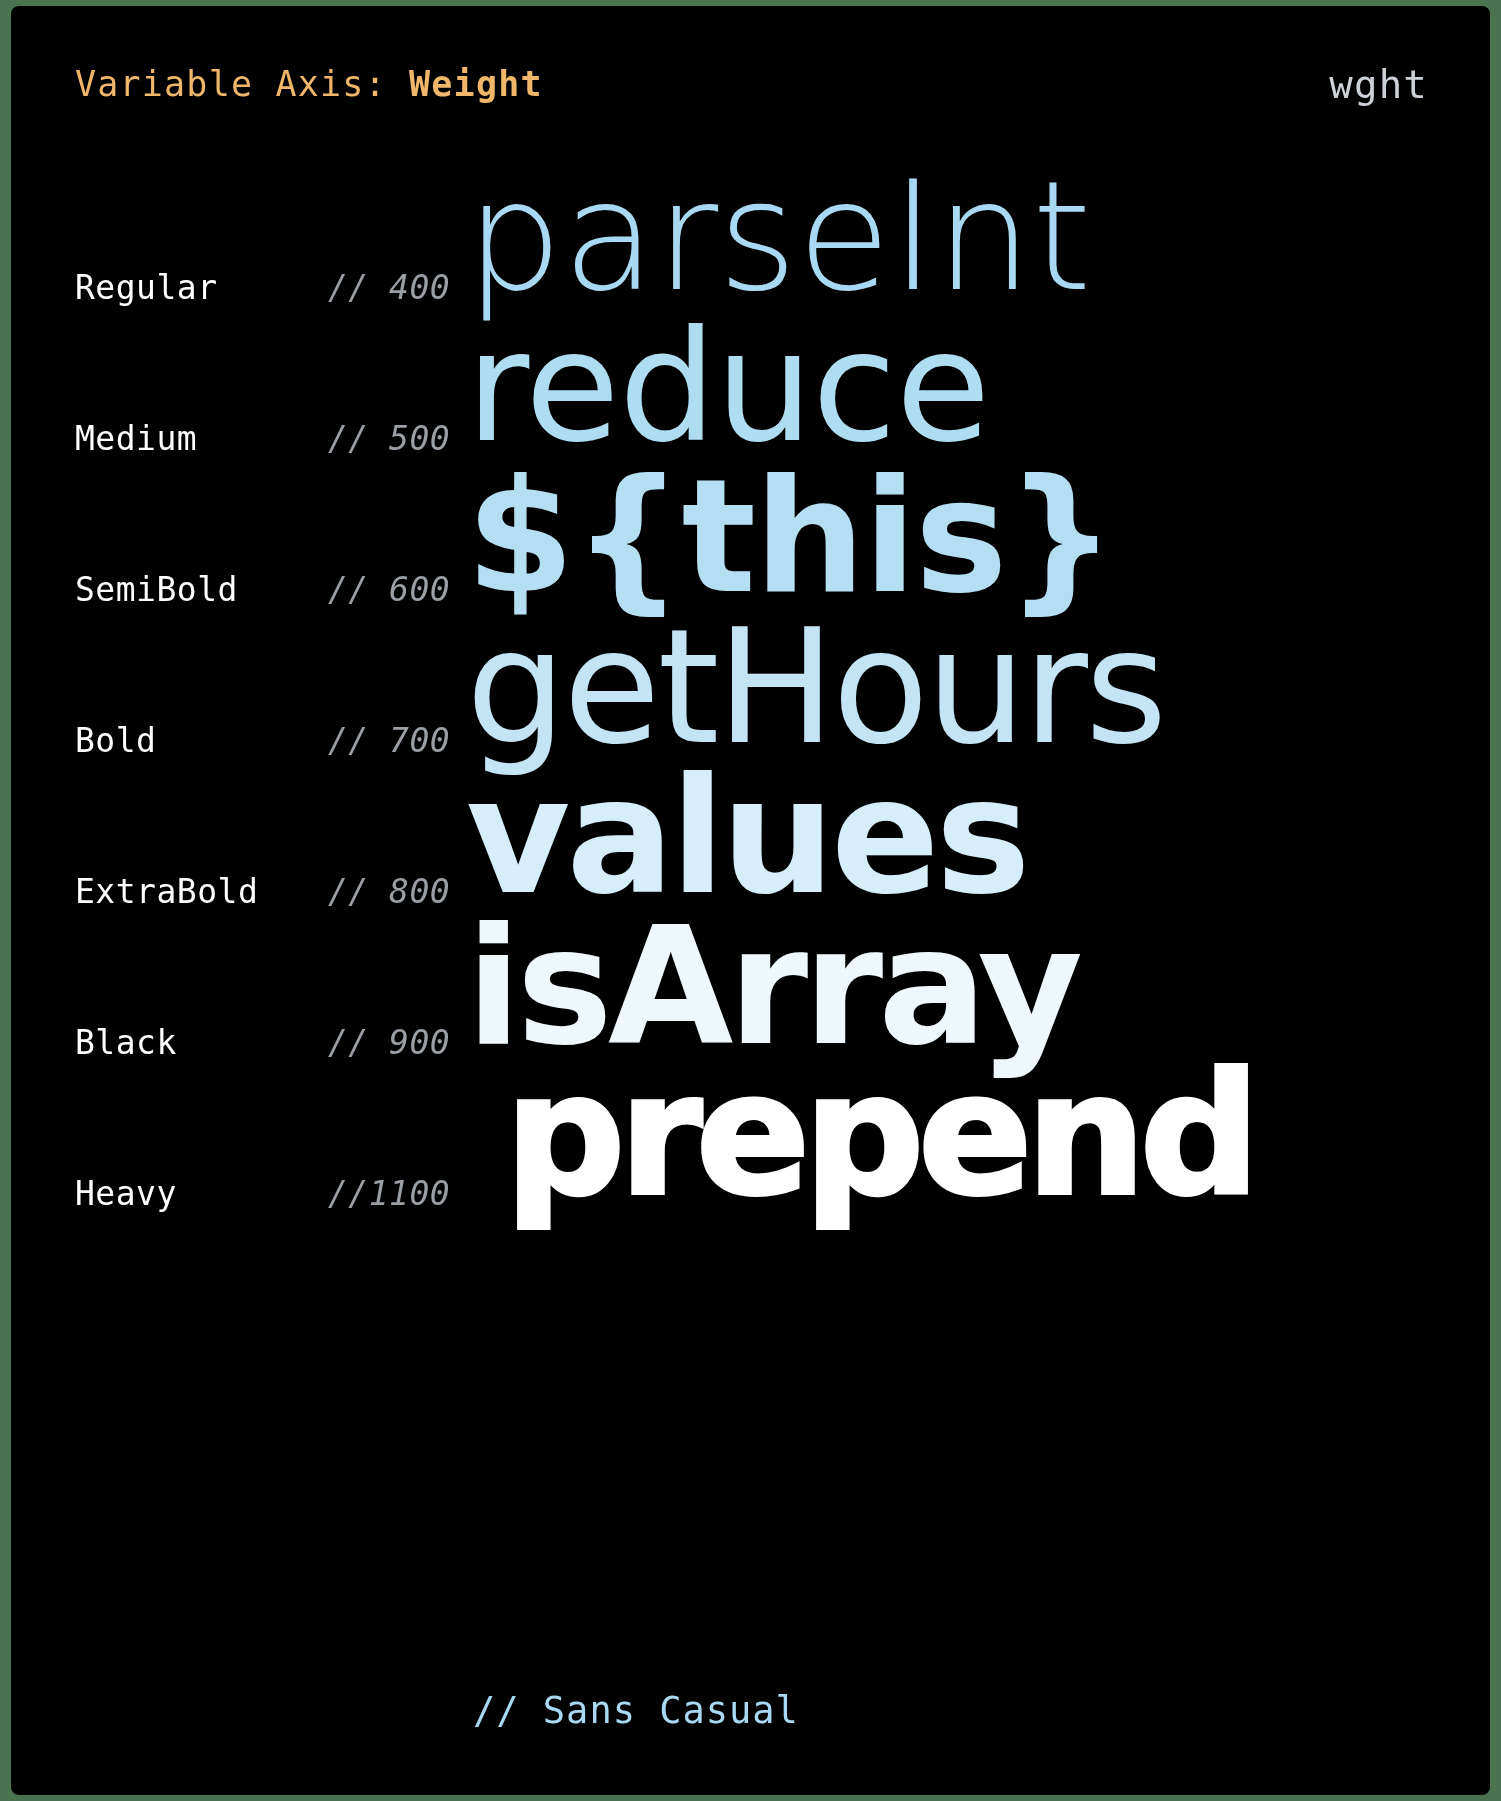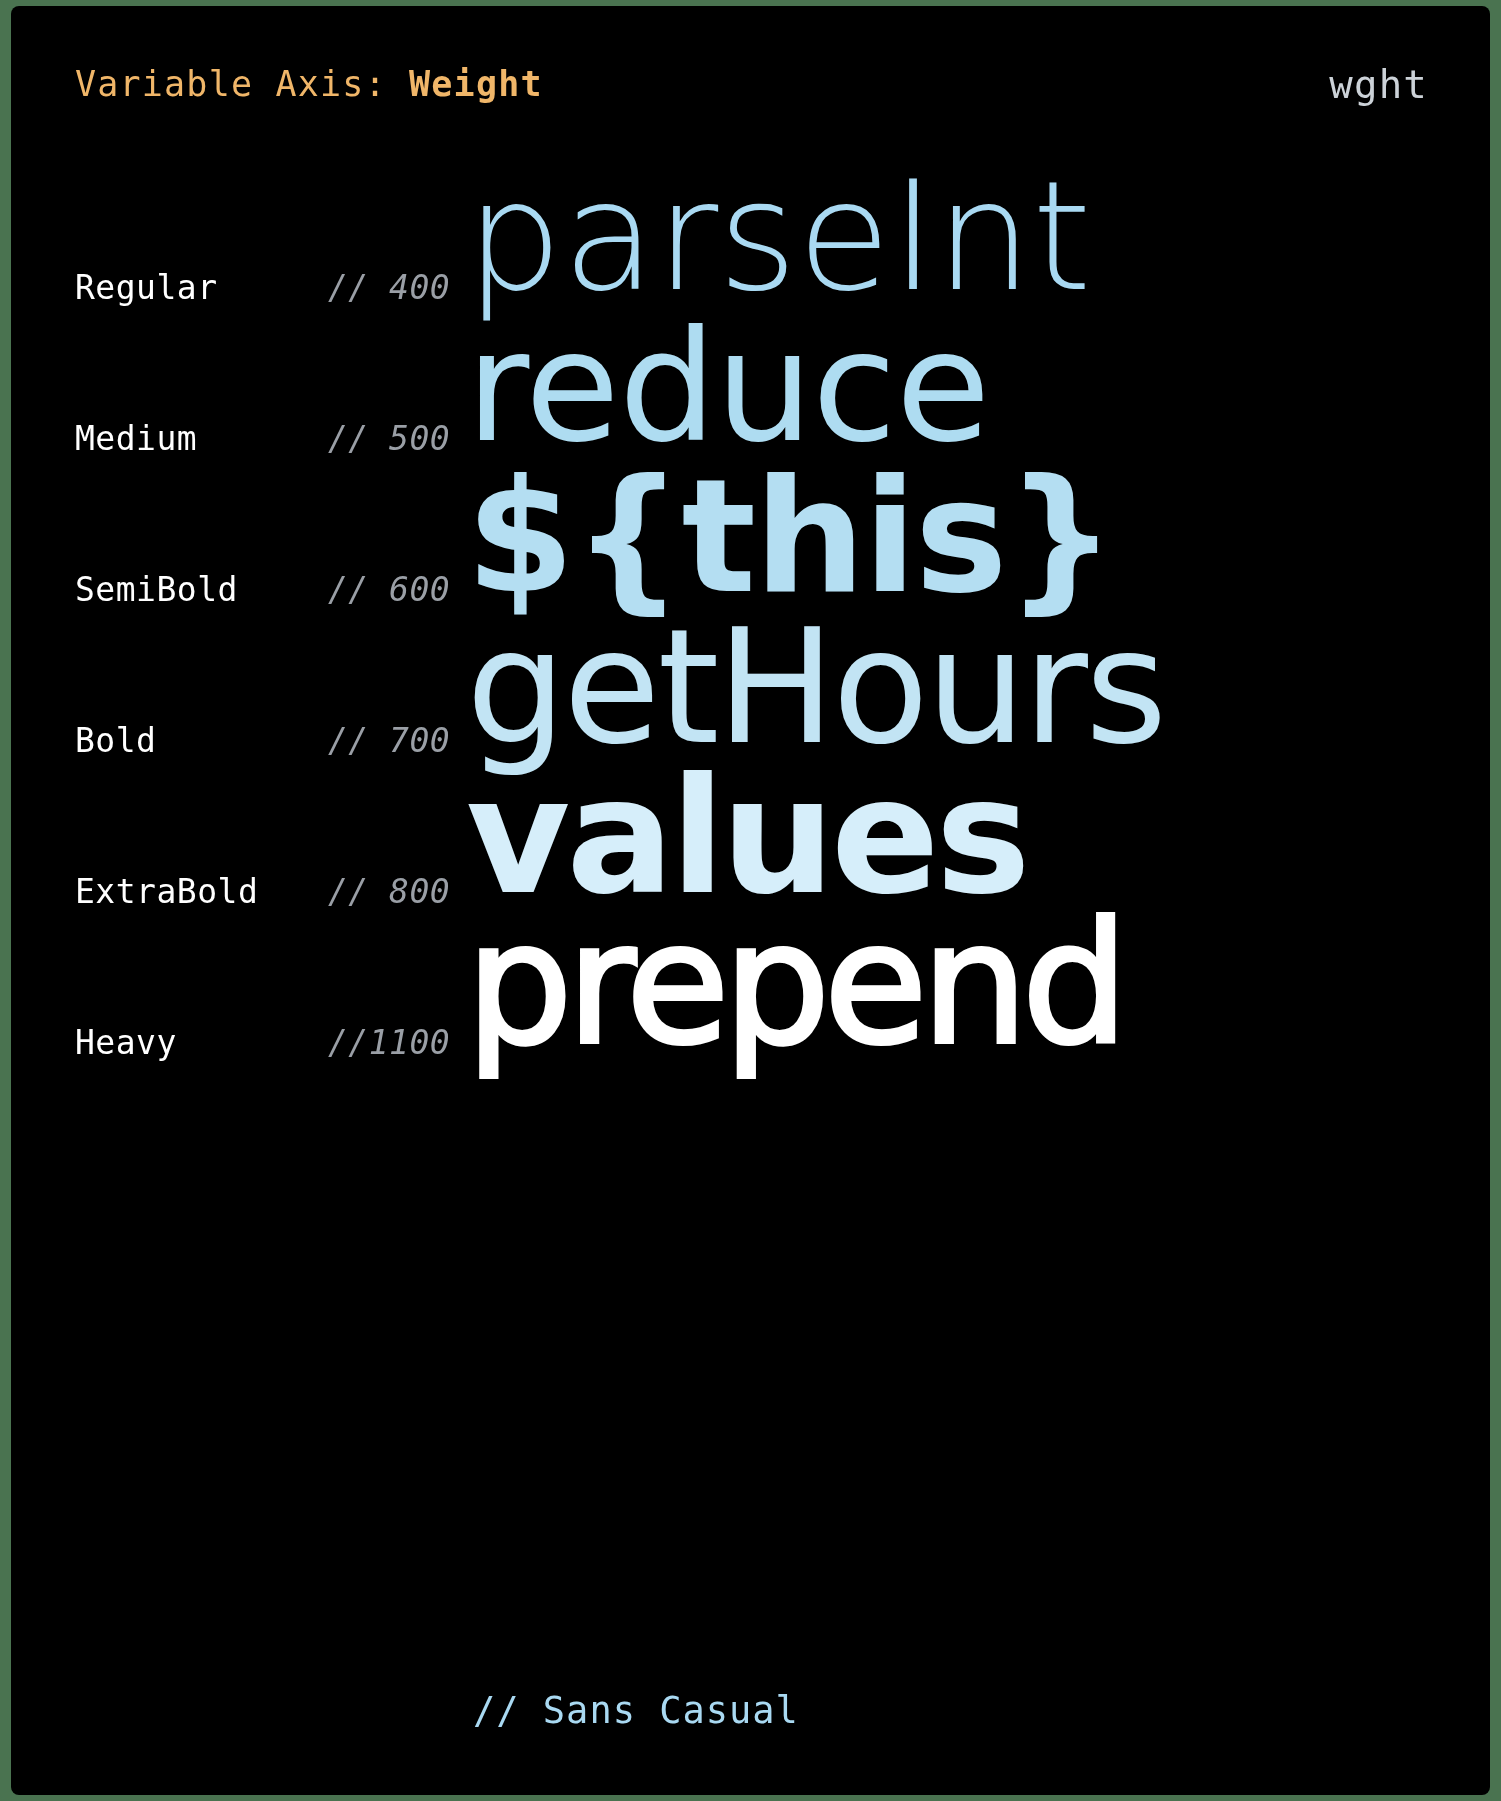--- a/index.html
+++ b/index.html
@@ -102,21 +102,21 @@
   }
 
   
   .w300  { font-weight: 100; color: #a9d9f2; font-size: 150px; letter-spacing: 1px; }
   .w400  { font-weight: 200; color: #a9d9f2; font-size: 152px; letter-spacing: 0px; }
   .w500  { font-weight: 400; color: #aedcf1; font-size: 154px; letter-spacing: -1px; }
   .w600  { font-weight: 600; color: #b4def2; font-size: 156px; letter-spacing: -2px; }
   .w700  { font-weight: 400; color: #c2e4f4; font-size: 158px; letter-spacing: -3px; }
   .w800  { font-weight: 800; color: #d6eefa; font-size: 160px; letter-spacing: -4px; }
   .w900  { font-weight: 900; color: #eef7fc; font-size: 162px; letter-spacing: -5px; }
-  .w1100 { font-weight: 400; color: #ffffff; font-size: 168px; letter-spacing: -6px;
+  .w1100 { font-weight: 700; color: #ffffff; font-size: 168px; letter-spacing: -6px; margin-left: 39px;
            -webkit-text-stroke: 4px #ffffff; }
 
   
   .footer {
     position: absolute;
     left: 462px;
     top: 1683px;
     font-family: "DejaVu Sans Mono", monospace;
     font-size: 37px;
     letter-spacing: 1px;
@@ -155,20 +155,24 @@
     <div class="weight-row">
       <div class="row-meta"><span class="weight-name">Bold</span><span class="weight-comment">// 700</span></div>
       <div class="sample-word w700">getHours</div>
     </div>
 
     <div class="weight-row">
       <div class="row-meta"><span class="weight-name">ExtraBold</span><span class="weight-comment">// 800</span></div>
       <div class="sample-word w800">values</div>
     </div>
 
+    <div class="weight-row">
+      <div class="row-meta"><span class="weight-name">Black</span><span class="weight-comment">// 900</span></div>
+      <div class="sample-word w900">isArray</div>
+    </div>
 
     <div class="weight-row">
       <div class="row-meta"><span class="weight-name">Heavy</span><span class="weight-comment">//1100</span></div>
       <div class="sample-word w1100">prepend</div>
     </div>
 
   </div>
 
   <div class="footer">// Sans Casual</div>
 

